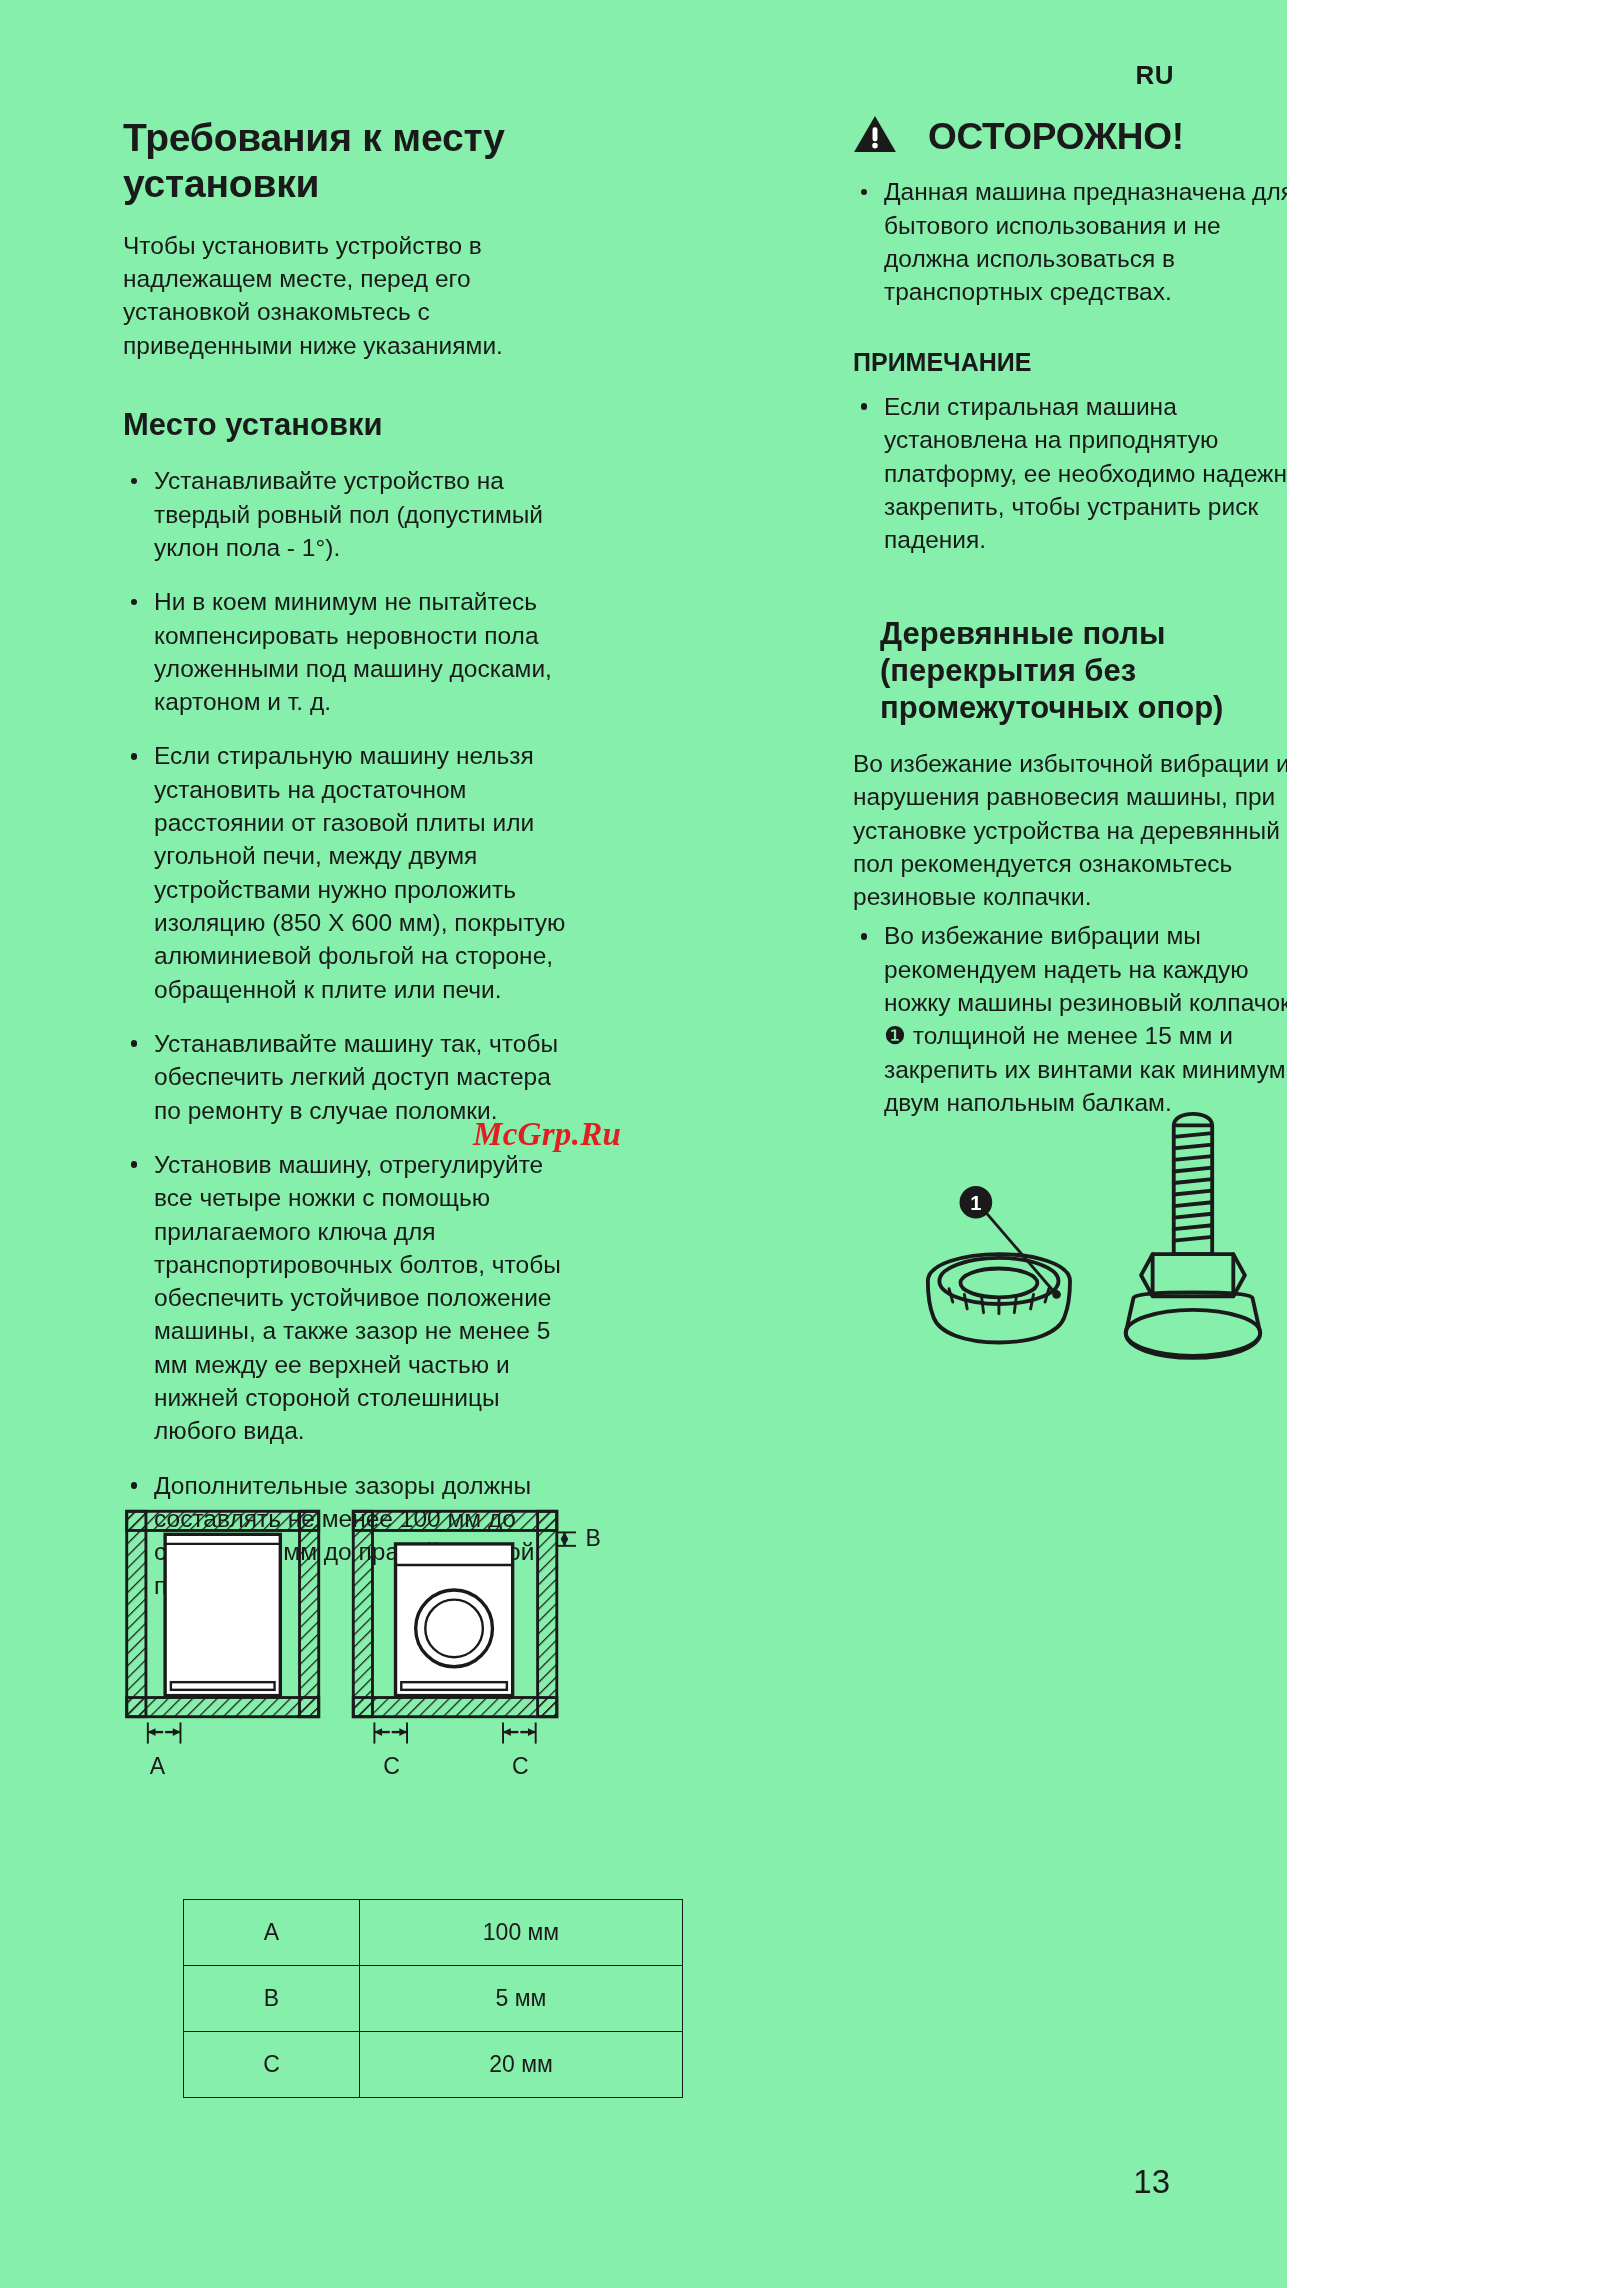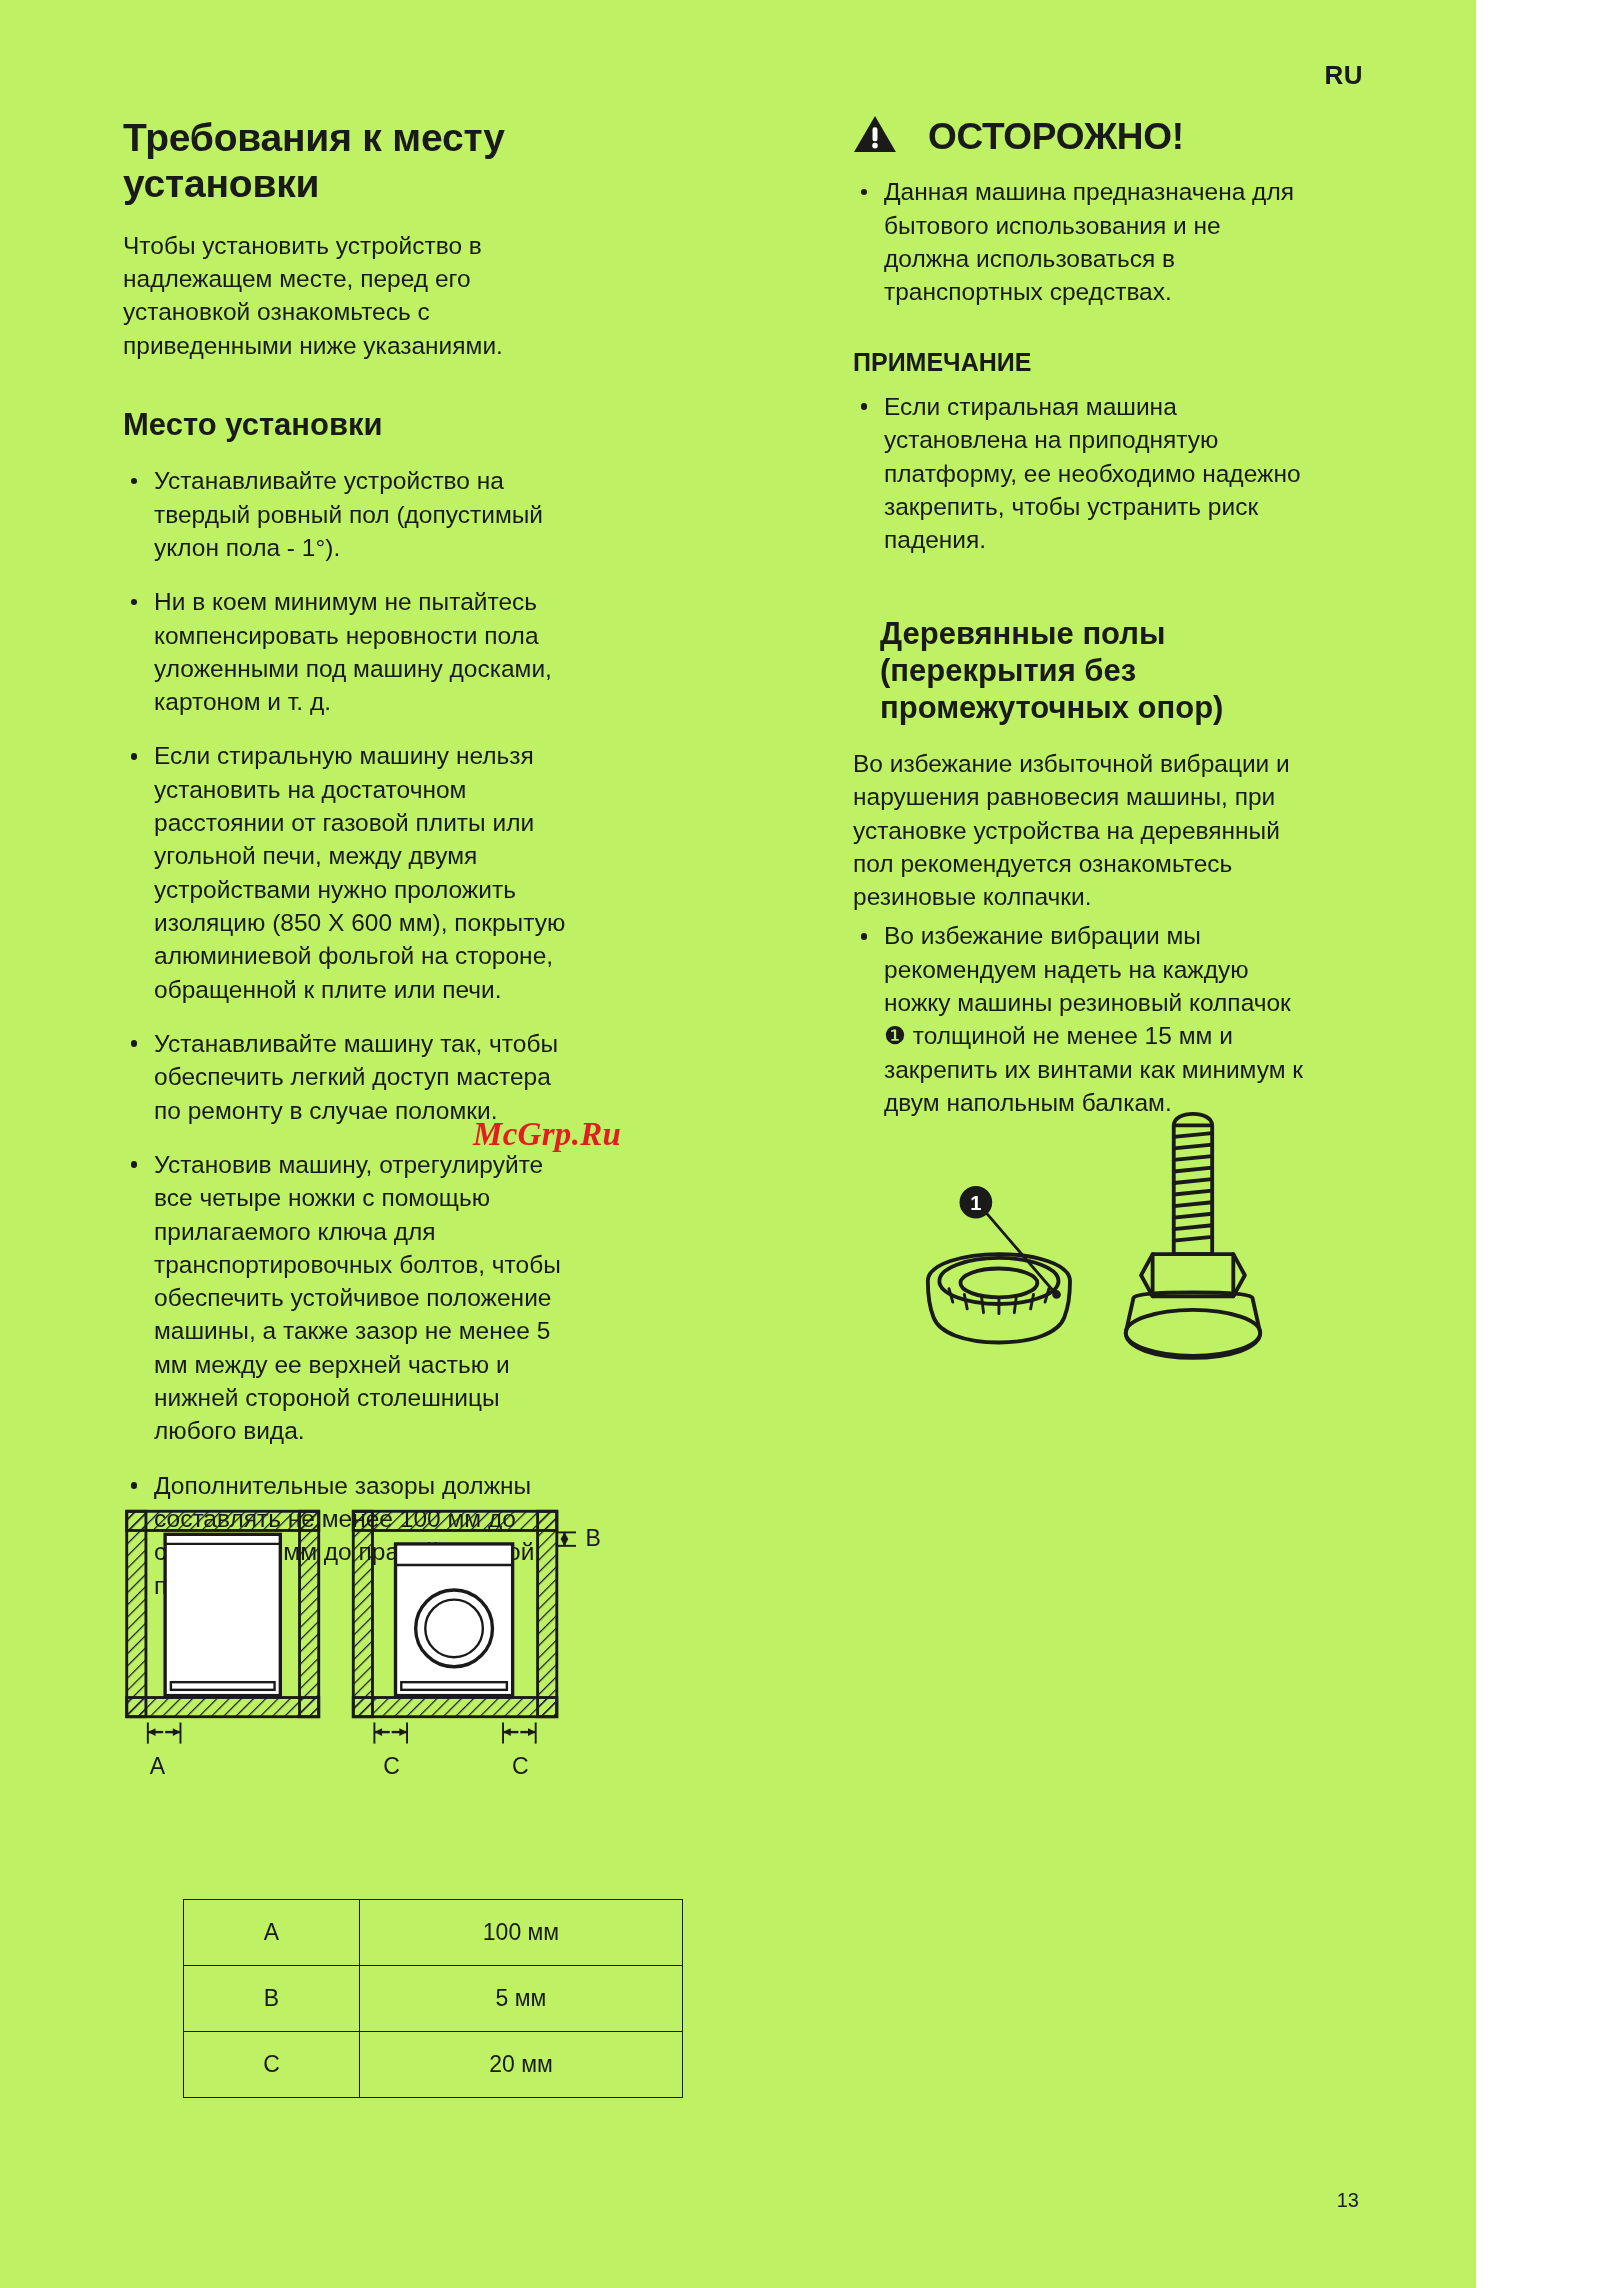--- a/index.html
+++ b/index.html
@@ -6,23 +6,23 @@
     margin: 0;
     padding: 0;
     background: #ffffff;
   }
   body {
     font-family: "Liberation Sans", sans-serif;
     color: #1a1a1a;
   }
   .page {
     position: relative;
-    width: 1476px;
+    width: 1287px;
     height: 2288px;
-    background: #bef264;
+    background: #86efac;
     overflow: hidden;
     box-sizing: border-box;
   }
 
   
   .lang-tag {
     position: absolute;
     top: 60px;
     right: 113px;
     font-size: 26px;
@@ -148,22 +148,22 @@
     vertical-align: middle;
     font-size: 23px;
     color: #1a1a1a;
   }
   .meas-table td.key { width: 173px; }
 
   
   .page-number {
     position: absolute;
     right: 117px;
-    bottom: 76px;
-    font-size: 20px;
+    bottom: 87px;
+    font-size: 33px;
     color: #1a1a1a;
   }
 </style>
 </head>
 <body>
 
 <div class="page">
 
   <div class="lang-tag">RU</div>
 

